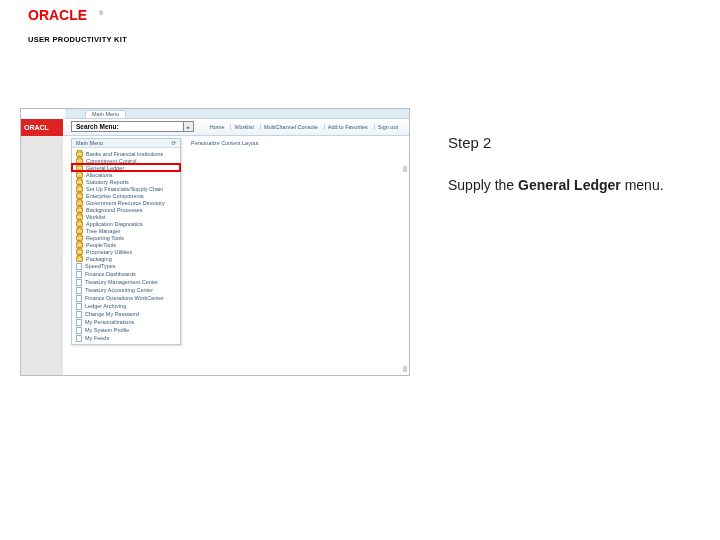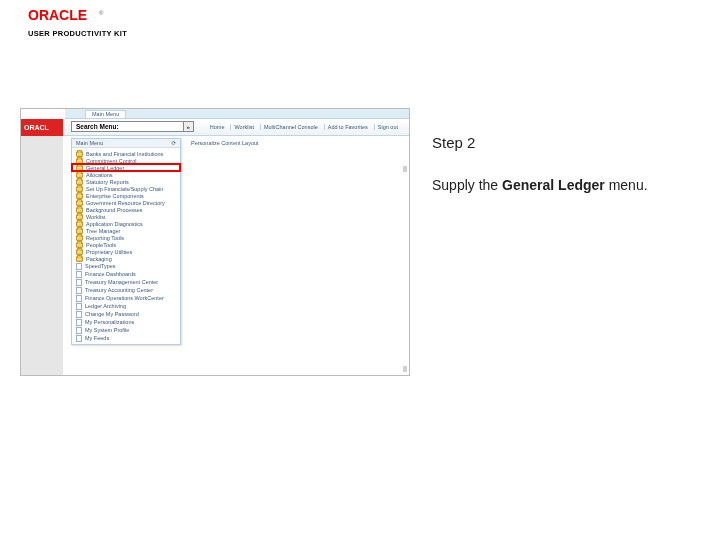--- a/index.html
+++ b/index.html
@@ -17,29 +17,29 @@
     position: absolute;
     top: 8px;
     left: 28px;
     right: 20px;
     display: flex;
     justify-content: space-between;
     align-items: flex-start;
   }
   .logo-block { width: 120px; }
   .oracle-logo { display:block; }
-  .upk { font-size: 7.5px; letter-spacing: 0.3px; color:#000; margin-top:6px; font-weight:600;}
+  .upk { font-size: 7.5px; letter-spacing: 0.3px; color:#000; margin-top:12px; font-weight:600;}
   .page-title { font-size: 16px; color:#333; margin-top: 12px; }
   .main {
     position: absolute;
     top: 108px;
     left: 20px;
     right: 20px;
     display: flex;
-    gap: 22px;
+    gap: 38px;
   }
   .screenshot {
     width: 390px;
     height: 268px;
     border: 1px solid #bbb;
     background: #e6e6e6;
     position: relative;
     overflow: hidden;
     font-size: 6px;
   }

